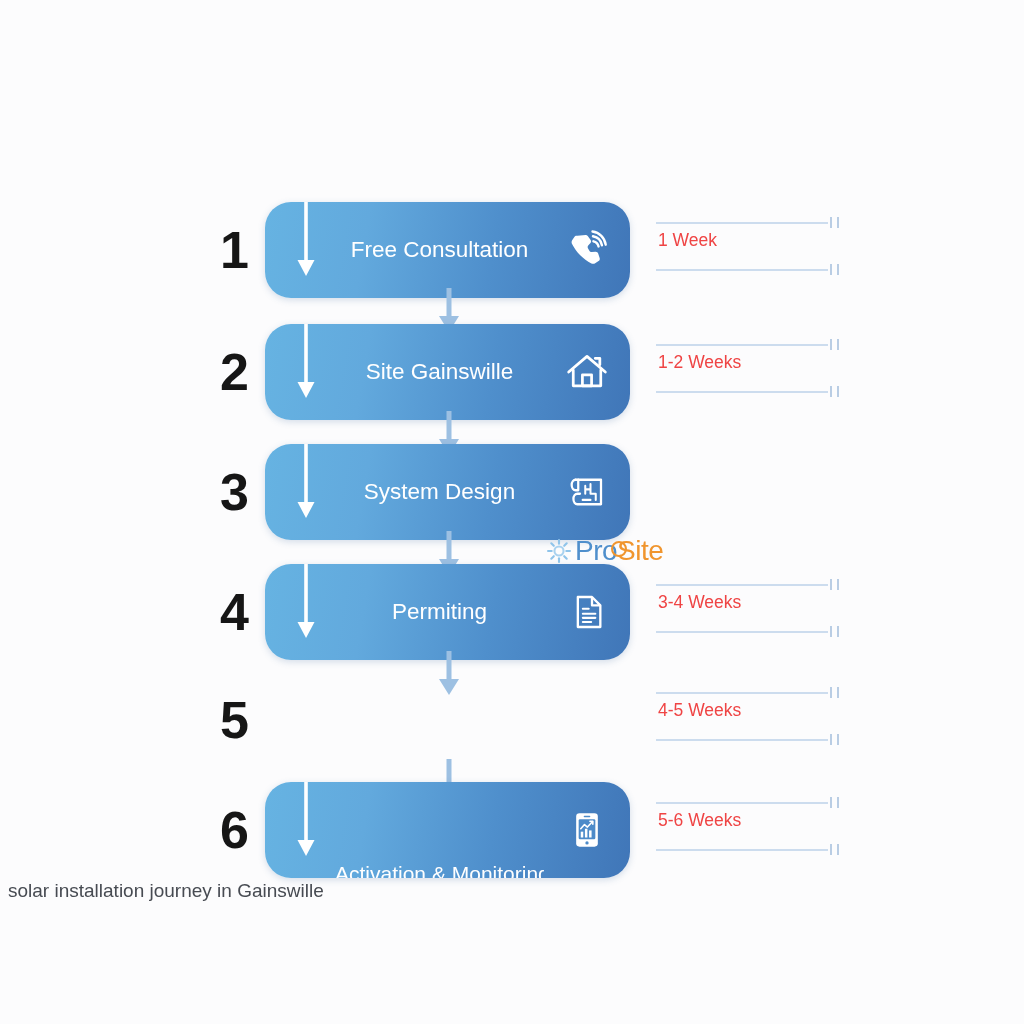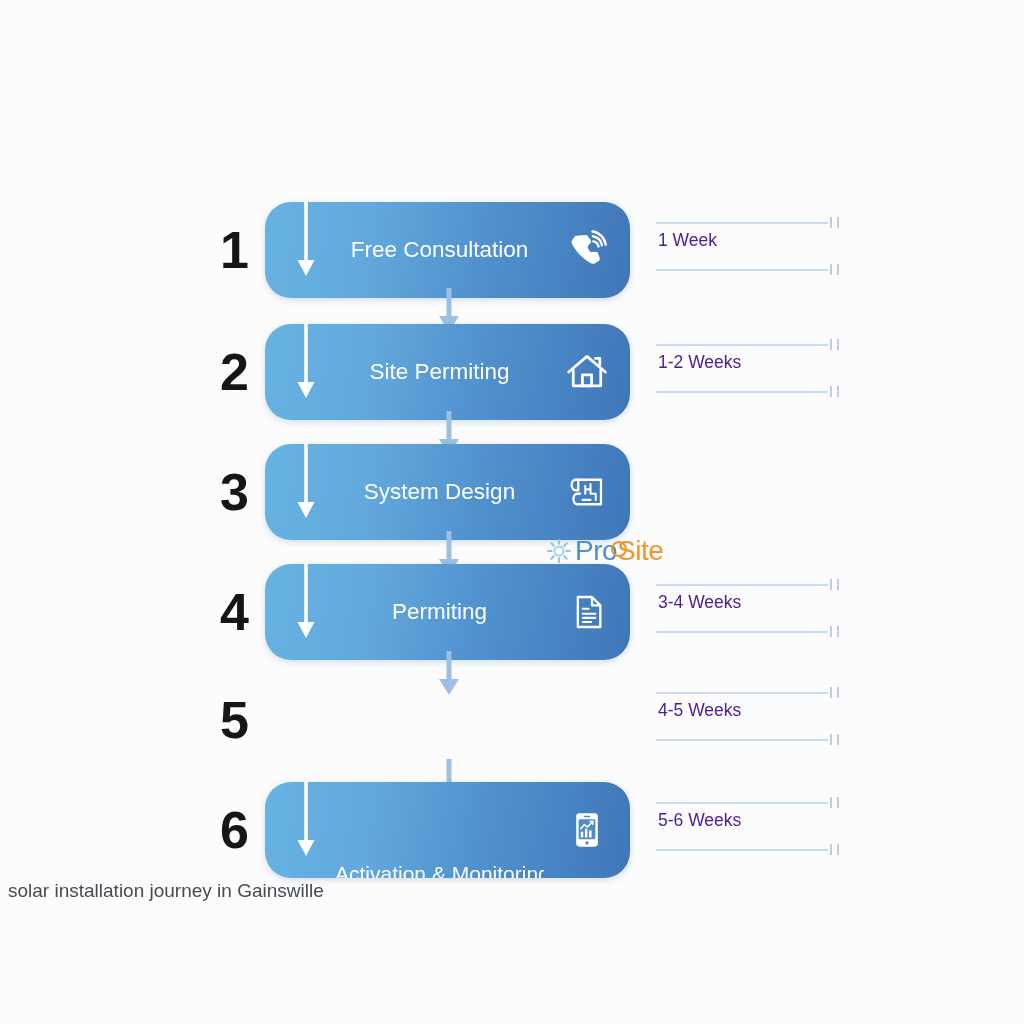--- a/index.html
+++ b/index.html
@@ -126,21 +126,21 @@
   }
   .tl-tick.t1 { left: 174px; }
   .tl-tick.t2 { left: 181px; }
   .tl-tick.top { top: 15px; }
   .tl-tick.bottom { top: 62px; }
   .tl-text {
     position: absolute;
     left: 2px;
     top: 28px;
     font-size: 17.5px;
-    color: #4c1d95;
+    color: #ef4444;
     font-family: "Liberation Sans", sans-serif;
     white-space: nowrap;
   }
 
   
   #logo {
     position: absolute;
     left: 546px;
     top: 534px;
     height: 34px;
@@ -224,21 +224,21 @@
     <polygon points="12,44 2,28 22,28" fill="#9dc0e2"></polygon>
   </svg>
 
   <div class="step-row" style="top:324px;">
     <div class="step-number">2</div>
     <div class="step-bar">
       <svg class="bar-inner-arrow" viewBox="0 0 22 86">
         <line x1="11" y1="0" x2="11" y2="66" stroke="#ffffff" stroke-width="3.6"></line>
         <polygon points="11,80 2.5,64 19.5,64" fill="#ffffff"></polygon>
       </svg>
-      <div class="step-label">Site Permiting</div>
+      <div class="step-label">Site Gainswille</div>
       <div class="step-icon">
         <svg viewBox="0 0 48 48" width="44" height="44">
           <path d="M4 24L24 7l20 17" fill="none" stroke="#ffffff" stroke-width="3" stroke-linecap="round" stroke-linejoin="round"></path>
           <path d="M9 22v17h30V22" fill="none" stroke="#ffffff" stroke-width="3" stroke-linecap="round" stroke-linejoin="round"></path>
           <rect x="19" y="27" width="10" height="12" fill="none" stroke="#ffffff" stroke-width="3" stroke-linejoin="round"></rect>
           <path d="M33 9h5v7" fill="none" stroke="#ffffff" stroke-width="3" stroke-linecap="round" stroke-linejoin="round"></path>
         </svg>
       </div>
     </div>
     <div class="timeline">

